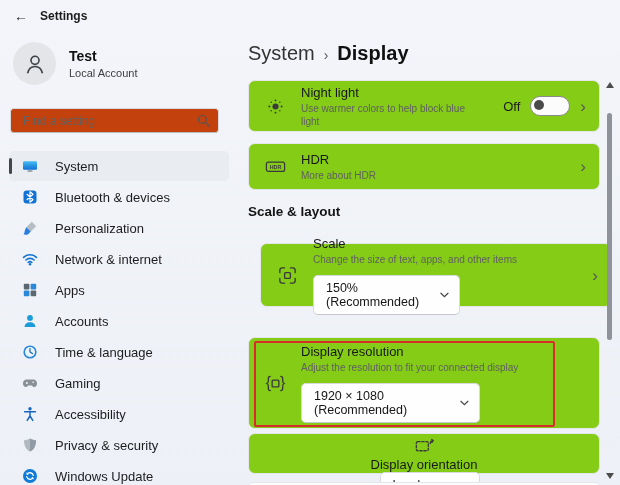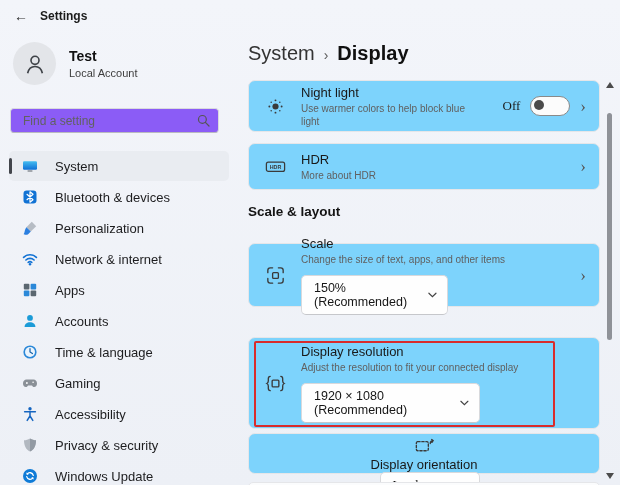--- a/index.html
+++ b/index.html
@@ -13,46 +13,46 @@
   .titlebar{position:absolute;top:0;left:0;height:32px;display:flex;align-items:center;}
   .back-btn{width:30px;height:24px;margin-left:6px;display:flex;align-items:center;justify-content:center;
     font-size:14px;color:#2b2b2b;border-radius:4px;cursor:pointer;}
   .win-title{font-size:12px;font-weight:700;color:#1b1b1b;margin-left:4px;}
   
   .sidebar{position:absolute;top:32px;left:0;width:238px;height:453px;}
   .user{position:absolute;top:10px;left:13px;display:flex;align-items:center;gap:13px;}
   .avatar{width:43px;height:43px;border-radius:50%;background:#e3e5e9;display:flex;align-items:center;justify-content:center;}
   .user-name{font-size:14px;font-weight:700;color:#111;}
   .user-type{font-size:11px;color:#3d3d3d;margin-top:3px;}
-  .searchbox{position:absolute;top:76px;left:10px;width:209px;height:25px;background:#8b5cf6;
+  .searchbox{position:absolute;top:76px;left:10px;width:209px;height:25px;background:#c2410c;
     border:1px solid #d9dade;border-bottom:1px solid #b9bac0;border-radius:4px;
     display:flex;align-items:center;box-sizing:border-box;padding:0 8px 0 10px;}
   .searchbox input{flex:1;border:none;outline:none;background:transparent;font-size:12px;color:#1b1b1b;
     font-family:"Liberation Sans","DejaVu Sans",sans-serif;}
   .searchbox input::placeholder{color:#616161;}
   .nav{position:absolute;top:118px;left:0;width:238px;}
   .nav-item{height:30px;margin:1px 9px;padding-left:12px;display:flex;align-items:center;gap:17px;
     border-radius:5px;font-size:13px;color:#1d1d1f;cursor:pointer;position:relative;}
   .nav-item.selected{background:#e9ecf1;}
   .nav-item.selected::before{content:'';position:absolute;left:0;top:7px;width:3px;height:16px;border-radius:2px;background:#42454b;}
   .nav-icon{width:17px;height:17px;display:flex;align-items:center;justify-content:center;flex:none;}
   .nav-icon svg{width:16px;height:16px;}
   
   .breadcrumb{position:absolute;left:248px;top:42px;display:flex;align-items:baseline;}
   .bc-parent{font-size:20px;font-weight:400;color:#333;}
   .bc-sep{font-size:14px;color:#5a5a5a;margin:0 9px;}
   .bc-current{font-size:20px;font-weight:700;color:#101010;}
-  .card{position:absolute;left:248px;width:352px;background:#7dd3fc;border:1px solid #e5e6e9;
+  .card{position:absolute;left:248px;width:352px;background:#84cc16;border:1px solid #e5e6e9;
     border-radius:7px;box-sizing:border-box;display:flex;align-items:center;}
   .card-icon{width:52px;display:flex;align-items:center;justify-content:center;flex:none;align-self:center;}
   .card-icon svg{width:23px;height:23px;}
   .card-body{flex:1;min-width:0;}
   .card-title{font-size:13px;color:#191919;}
   .card-desc{font-size:10px;color:#606060;line-height:1.3;margin-top:2px;}
-  .card-right{display:flex;align-items:center;gap:10px;padding-right:13px;font-family:Liberation Serif, serif;}
+  .card-right{display:flex;align-items:center;gap:10px;padding-right:13px;}
   .chev{font-size:17px;color:#565656;line-height:1;}
   .toggle{width:38px;height:18px;border:1px solid #8a8a8a;border-radius:10px;background:#fcfcfc;position:relative;cursor:pointer;flex:none;}
   .knob{position:absolute;left:3px;top:3px;width:10px;height:10px;border-radius:50%;background:#4b4b4b;}
   .toggle-label{font-size:13px;color:#1b1b1b;}
   .section-heading{position:absolute;left:248px;top:204px;font-size:13.5px;font-weight:700;color:#141414;}
   .dropdown{display:flex;align-items:center;justify-content:space-between;box-sizing:border-box;
     padding:5px 10px 5px 12px;background:#fefefe;border:1px solid #d8d9dc;border-bottom-color:#c6c7cb;
     border-radius:5px;font-size:12.5px;color:#161616;cursor:pointer;}
   .dd-scale{width:147px;margin-top:9px;}
   .dd-res{width:179px;margin-top:9px;}
@@ -262,21 +262,21 @@
     <div class="card-title">HDR</div>
     <div class="card-desc">More about HDR</div>
   </div>
   <div class="card-right">
     <span class="chev">›</span>
   </div>
 </div>
 
 <div class="section-heading">Scale &amp; layout</div>
 
-<div class="card" style="top:243px;height:64px;">
+<div class="card" style="top:243px;height:64px;margin-left:12px;">
   <div class="card-icon">
     <svg viewBox="0 0 24 24" fill="none" stroke="#3a3a3a" stroke-width="1.4" stroke-linecap="round">
       <path d="M4 9 V6.5 A2.5 2.5 0 0 1 6.5 4 H9"></path>
       <path d="M15 4 H17.5 A2.5 2.5 0 0 1 20 6.5 V9"></path>
       <path d="M20 15 V17.5 A2.5 2.5 0 0 1 17.5 20 H15"></path>
       <path d="M9 20 H6.5 A2.5 2.5 0 0 1 4 17.5 V15"></path>
       <rect x="9" y="9" width="6" height="6" rx="1"></rect>
     </svg>
   </div>
   <div class="card-body" style="padding:10px 0;">

